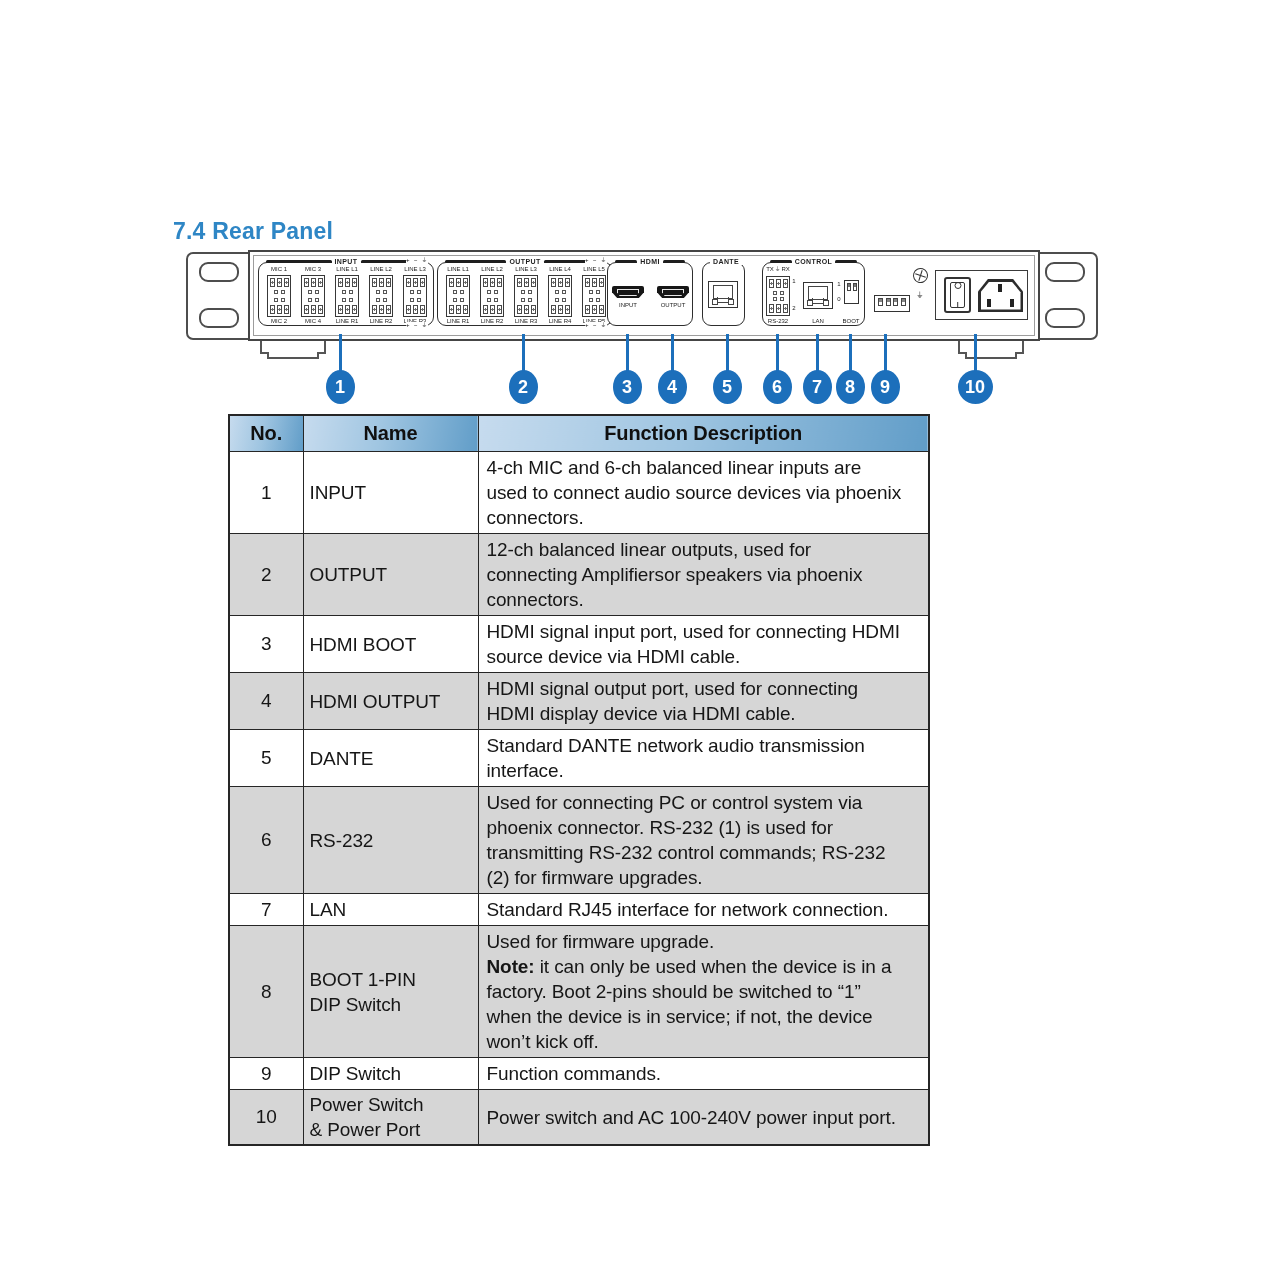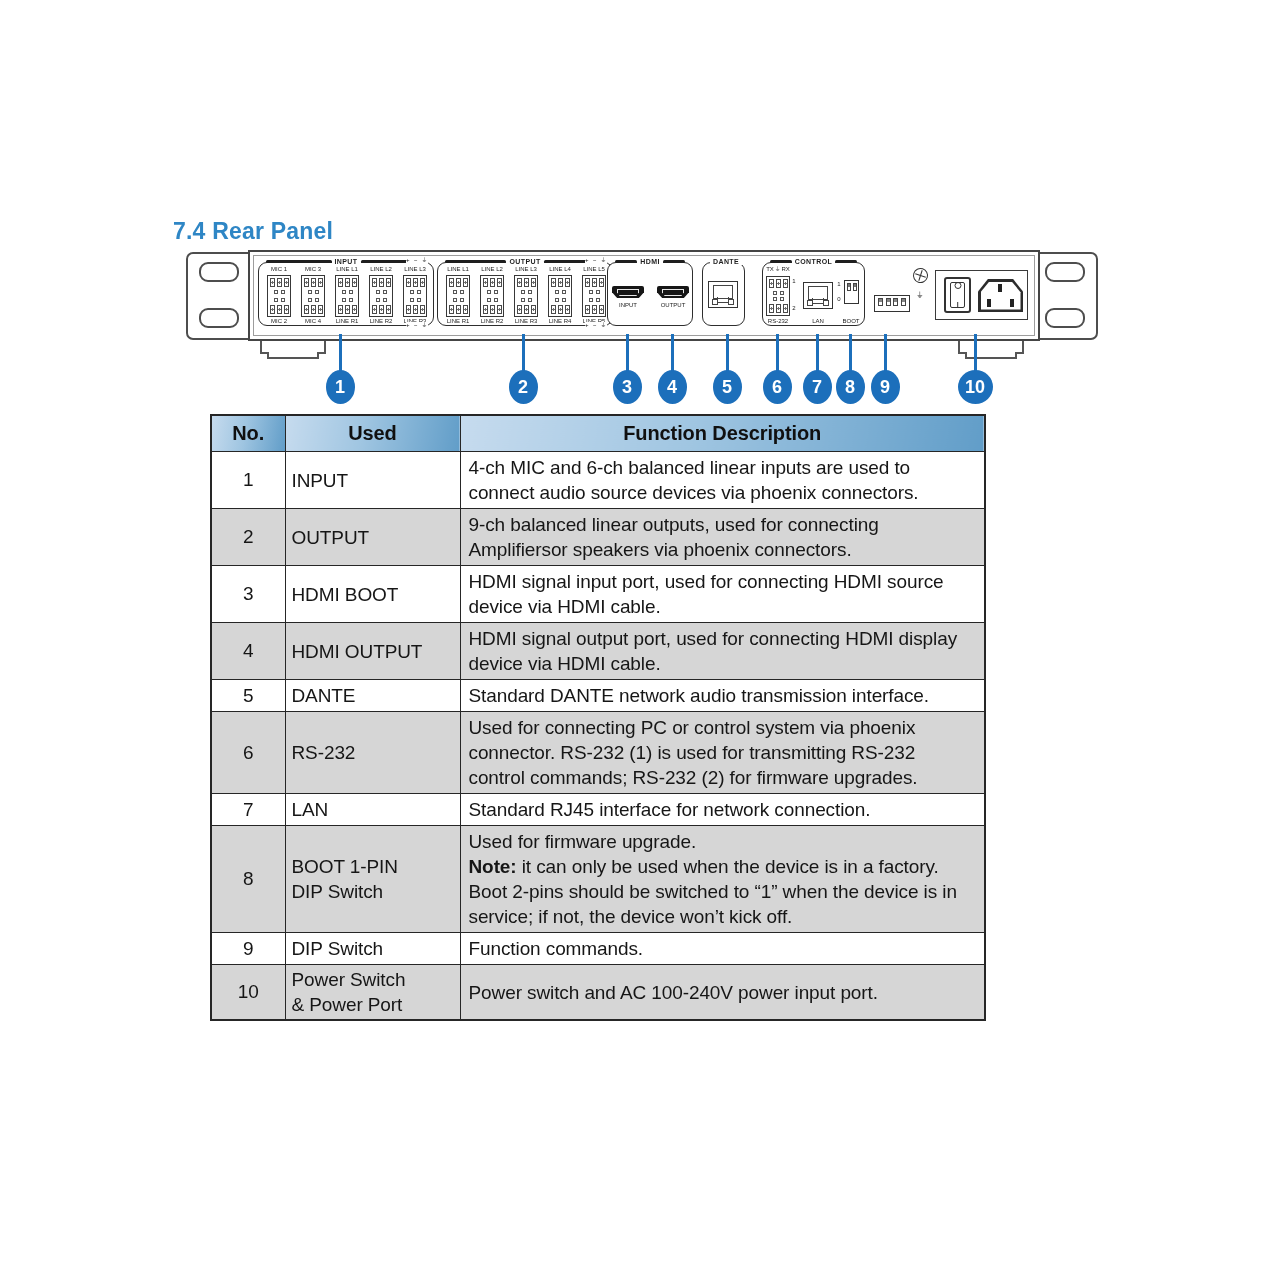--- a/index.html
+++ b/index.html
@@ -57,21 +57,21 @@
   .r-i{position:absolute;bottom:3px;left:50%;transform:translateX(-50%);width:1.6px;height:6px;background:#333;}
   .iec{position:absolute;left:42px;top:8px;width:45px;height:33px;background:#2c2c2c;
        clip-path:polygon(22% 0,78% 0,100% 38%,100% 100%,0 100%,0 38%);}
   .iec-w{position:absolute;inset:2.5px;background:#fff;clip-path:polygon(22% 0,78% 0,100% 38%,100% 100%,0 100%,0 38%);}
   .iec-pin{position:absolute;width:4px;height:8px;background:#222;}
   
   .cline{position:absolute;top:334px;height:37px;width:3px;background:#1c6fbb;z-index:5;}
   .cnum{position:absolute;top:370px;height:34px;background:#1c6fbb;color:#fff;font-weight:bold;font-size:18px;
         border-radius:50%;display:flex;align-items:center;justify-content:center;z-index:5;}
   
-  .tbl{position:absolute;left:210px;top:414px;width:776px;border-collapse:collapse;
+  .tbl{position:absolute;left:228px;top:414px;width:702px;border-collapse:collapse;
        font-size:19px;color:#161616;letter-spacing:-0.1px;border:2.2px solid #262626;}
   .tbl th,.tbl td{border:1.6px solid #262626;}
   .tbl th{background:linear-gradient(100deg,#c6dbee 0%,#9fc5e1 45%,#619dc8 100%);
        font-size:20px;font-weight:bold;padding:6px 4px;color:#101010;}
   td.c-no{text-align:center;padding:2px 4px;}
   td.c-nm{padding:2px 6px;}
   td.c-nm div{line-height:25px;}
   td.c-ds{padding:3px 26px 3px 8px;line-height:25px;}
   td.c-ds .dline{line-height:25px;}
   tr.alt{background:#d6d6d6;}
@@ -466,38 +466,38 @@
 
   <table class="tbl">
     <colgroup>
       <col style="width:74px">
         <col style="width:175px">
         <col>
     </colgroup>
     <thead id="thead">
         <tr>
           <th>No.</th>
-          <th>Used</th>
+          <th>Name</th>
           <th>Function Description</th>
         </tr>
       </thead>
     <tbody id="tbody">
         <tr>
           <td class="c-no">1</td>
           <td class="c-nm">
             <div>INPUT</div>
           </td>
           <td class="c-ds">4-ch MIC and 6-ch balanced linear inputs are used to connect audio source devices via phoenix connectors.</td>
         </tr>
         <tr class="alt">
           <td class="c-no">2</td>
           <td class="c-nm">
             <div>OUTPUT</div>
           </td>
-          <td class="c-ds">9-ch balanced linear outputs, used for connecting Amplifiersor speakers via phoenix connectors.</td>
+          <td class="c-ds">12-ch balanced linear outputs, used for connecting Amplifiersor speakers via phoenix connectors.</td>
         </tr>
         <tr>
           <td class="c-no">3</td>
           <td class="c-nm">
             <div>HDMI BOOT</div>
           </td>
           <td class="c-ds">HDMI signal input port, used for connecting HDMI source device via HDMI cable.</td>
         </tr>
         <tr class="alt">
           <td class="c-no">4</td>

